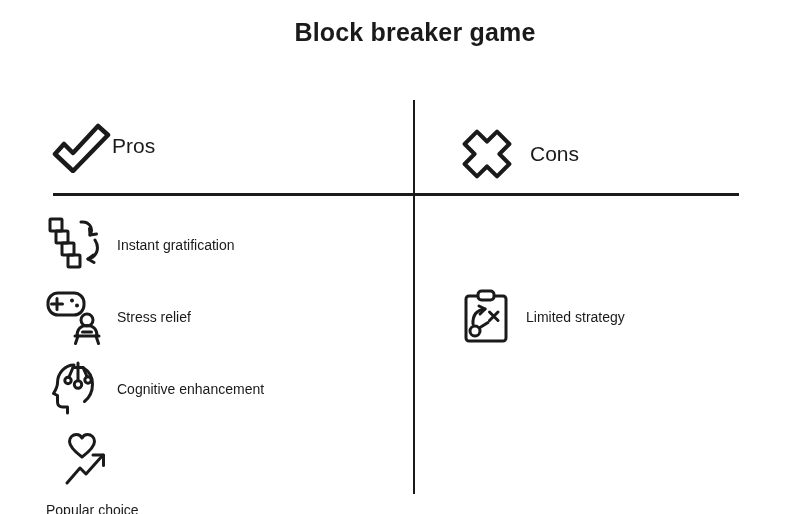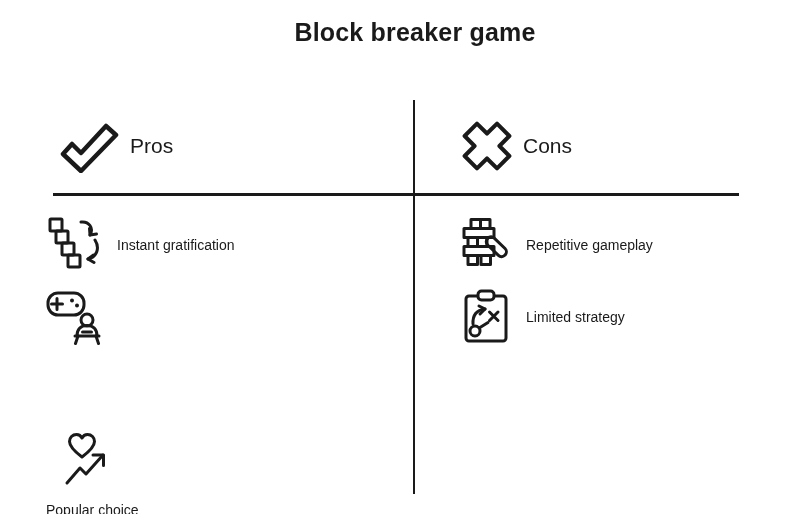--- a/index.html
+++ b/index.html
@@ -25,22 +25,22 @@
   .icon svg { display:block; }
 
   .vs-badge { position:absolute; left:384px; top:121px; width:61px; height:50px; }
   .vs-badge svg { position:absolute; left:0; top:0; }
   .vs-text {
     position:absolute; left:0; top:1px; width:61px; height:50px;
     display:flex; align-items:center; justify-content:center;
     font-size:14.5px; font-weight:bold; letter-spacing:0.5px;
   }
 
-  .hdr-left  { left:58px;  top:119px; gap:10px; }
-  .hdr-right { left:460px; top:119px; gap:9px; }
+  .hdr-left  { left:50px;  top:119px; }
+  .hdr-right { left:460px; top:127px; gap:16px; }
   .pros-1 { left:46px; top:216px; gap:15px; }
   .pros-2 { left:46px; top:288px; gap:15px; }
   .pros-3 { left:46px; top:360px; gap:15px; }
   .pros-4 { left:46px; top:431px; gap:15px;flex-direction:column; }
   .cons-1 { left:458px; top:216px; gap:12px; }
   .cons-2 { left:458px; top:288px; gap:12px; }
 </style>
 </head>
 <body>
 
@@ -93,50 +93,50 @@
         <path d="M11 9.5 V20.5 M5.5 15 H16.5"></path>
         <circle cx="26" cy="11.5" r="2" fill="currentColor" stroke="none"></circle>
         <circle cx="31" cy="16.5" r="2" fill="currentColor" stroke="none"></circle>
         <circle cx="41" cy="31" r="6"></circle>
         <path d="M31 47 C 31 40 35 36.5 41 36.5 C 47 36.5 51 40 51 47"></path>
         <path d="M36.5 43 H45.5"></path>
         <path d="M29 47 H53"></path>
         <path d="M32 47 L29.5 54.5 M50 47 L52.5 54.5"></path>
       </svg>
     </span>
+    <span class="item-label">Stress relief</span>
   </div>
 
+  <div class="item-row pros-3">
+    <span class="icon">
+      <svg width="56" height="56" viewBox="0 0 56 56" fill="none" stroke="currentColor" stroke-width="3" stroke-linecap="round" stroke-linejoin="round">
+        <path d="M28 4 C 19 4 11.5 12 11.5 22 C 11.5 26 10 28.5 7.5 32.5 L 11.5 34.5 L 11.5 41 C 11.5 44 13.5 46 16.5 46 L 21.5 46 L 21.5 52"></path>
+        <path d="M37 6.5 C 43.5 10.5 46.5 16.5 46.5 23 C 46.5 30 43.5 36.5 38.5 40.5"></path>
+        <path d="M32 2 V 19.5"></path>
+        <path d="M27 6.5 H 37"></path>
+        <path d="M27 6.5 L 23 16 M37 6.5 L 41 15.5"></path>
+        <circle cx="22" cy="19.5" r="3.2"></circle>
+        <circle cx="42" cy="19" r="3.2"></circle>
+        <circle cx="32" cy="23.5" r="3.7"></circle>
+      </svg>
+    </span>
+    <span class="item-label">Cognitive enhancement</span>
+  </div>
 
   <div class="item-row pros-4">
     <span class="icon">
       <svg width="56" height="56" viewBox="0 0 56 56" fill="none" stroke="currentColor" stroke-width="3" stroke-linecap="round" stroke-linejoin="round">
         <path d="M18 26 C 10 20 5.5 15 5.5 10.5 C 5.5 6.5 8.5 3.5 12.5 3.5 C 15 3.5 17 5 18 7 C 19 5 21 3.5 23.5 3.5 C 27.5 3.5 30.5 6.5 30.5 10.5 C 30.5 15 26 20 18 26 Z"></path>
         <path d="M3 52 L 16 37 L 22 43 L 39 24"></path>
         <path d="M29 24 H 39.5 V 34.5"></path>
       </svg>
     </span>
     <span class="item-label">Popular choice</span>
   </div>
 
-  <div class="item-row cons-1">
-    <span class="icon">
-      <svg width="56" height="56" viewBox="0 0 56 56" fill="none" stroke="currentColor" stroke-width="3" stroke-linejoin="round">
-        <rect x="13" y="2.5" width="9.5" height="9"></rect>
-        <rect x="22.5" y="2.5" width="9.5" height="9"></rect>
-        <rect x="6" y="11.5" width="30" height="9"></rect>
-        <rect x="10" y="20.5" width="9.5" height="9"></rect>
-        <rect x="19.5" y="20.5" width="9.5" height="9"></rect>
-        <rect x="6" y="29.5" width="30" height="9"></rect>
-        <rect x="10" y="38.5" width="9.5" height="9"></rect>
-        <rect x="23" y="38.5" width="9.5" height="9"></rect>
-        <rect x="33" y="18" width="24" height="9.5" rx="4.5" transform="rotate(44 33 18)"></rect>
-      </svg>
-    </span>
-    <span class="item-label">Repetitive gameplay</span>
-  </div>
 
   <div class="item-row cons-2">
     <span class="icon">
       <svg width="56" height="56" viewBox="0 0 56 56" fill="none" stroke="currentColor" stroke-width="3" stroke-linecap="round" stroke-linejoin="round">
         <rect x="8" y="7" width="40" height="45" rx="3"></rect>
         <rect x="20" y="2" width="16" height="9" rx="3.5" fill="#ffffff"></rect>
         <path d="M15 35 C 14.5 26 19 21 27 20"></path>
         <path d="M27 20 L 21 17 M27 20 L 22 25"></path>
         <path d="M31.5 23 L 40 31.5 M40 23 L 31.5 31.5"></path>
         <circle cx="17" cy="42" r="5"></circle>

